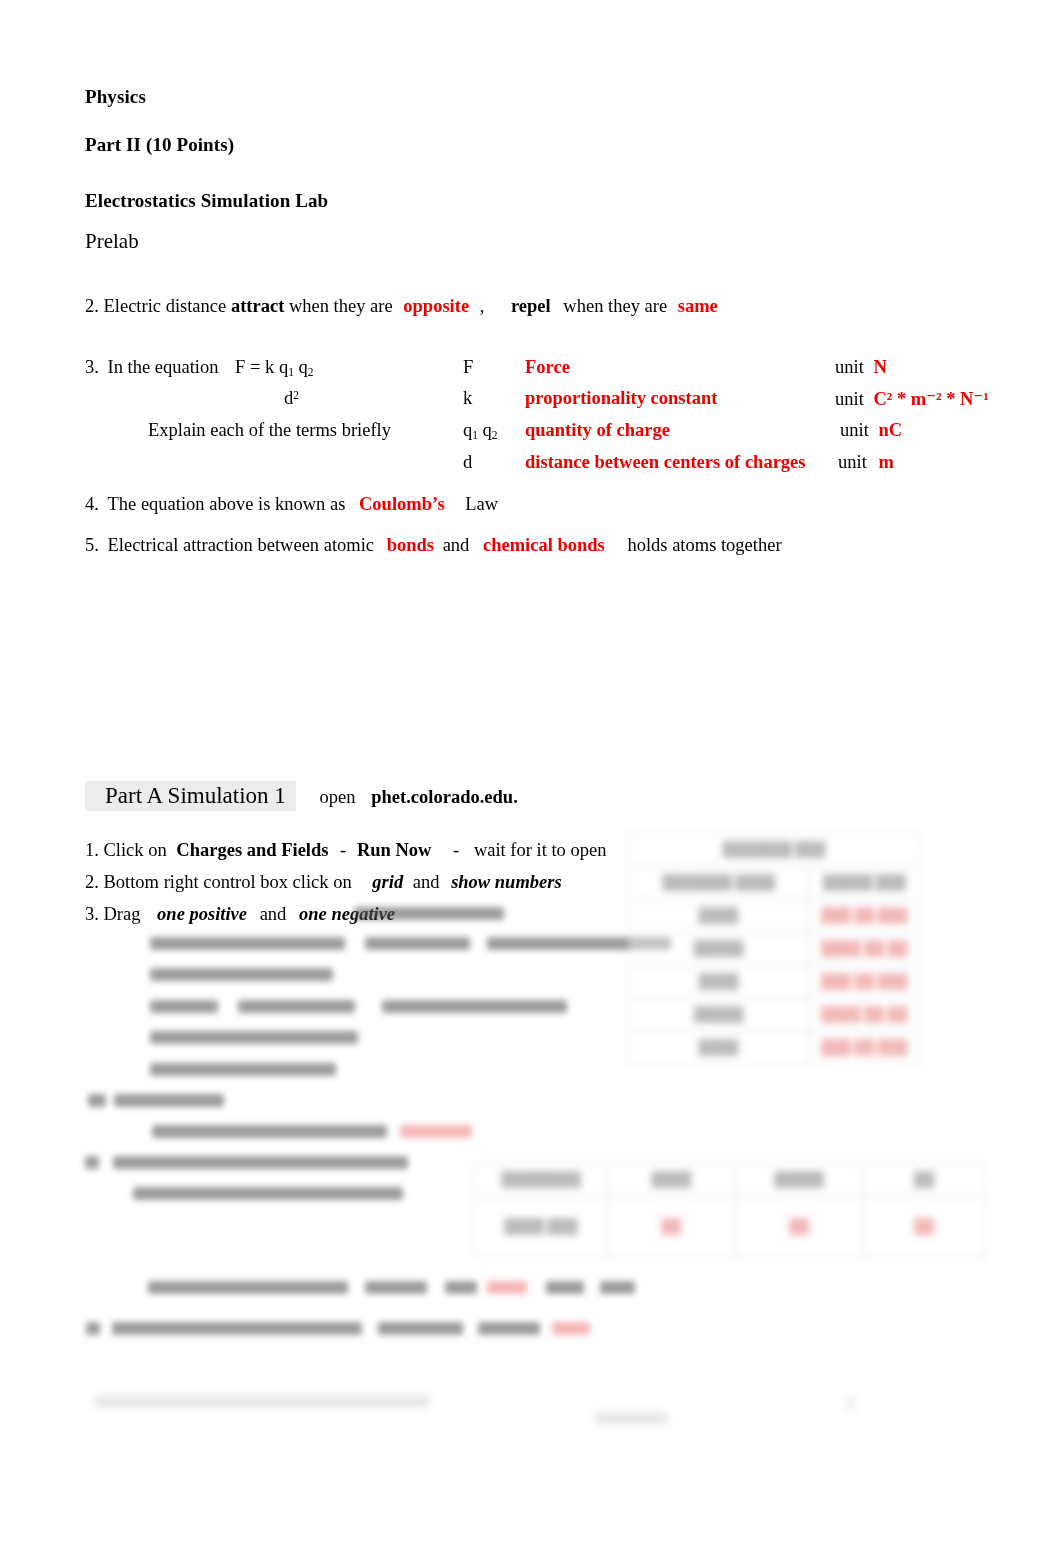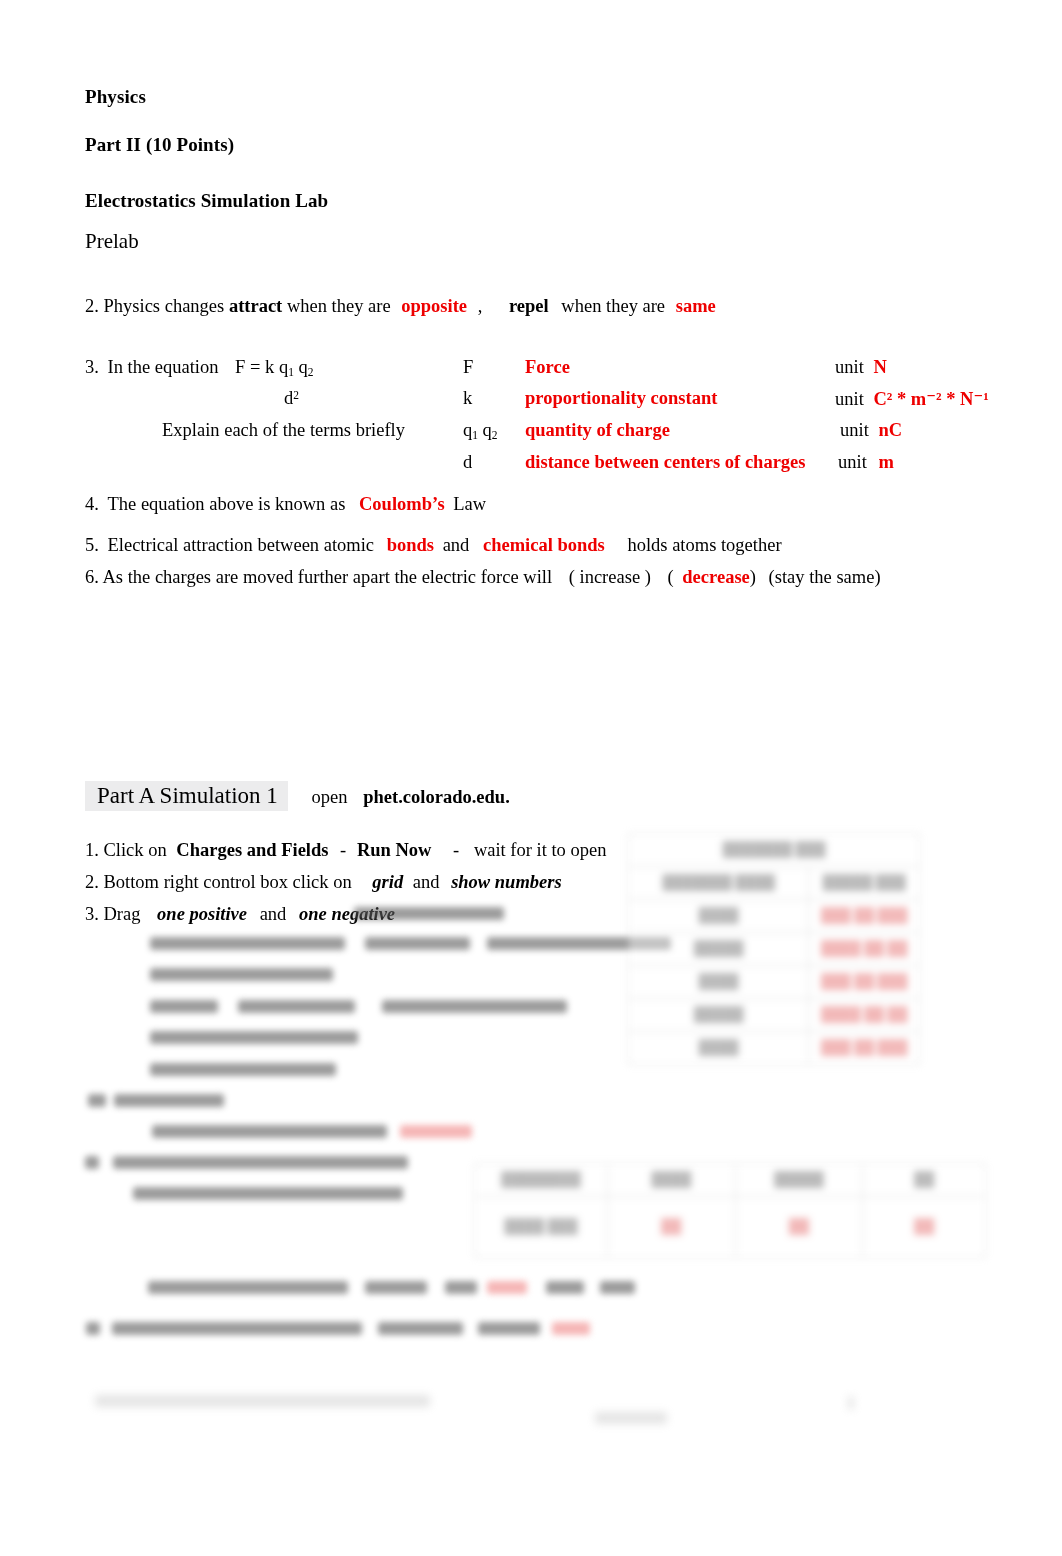--- a/index.html
+++ b/index.html
@@ -27,21 +27,21 @@
   .bold     { font-weight: bold; }
   .ital     { font-style: italic; font-weight: bold; }
   .nowrap   { white-space: nowrap; }
   sub { font-size: .62em; vertical-align: -0.22em; }
   sup { font-size: .62em; vertical-align:  0.45em; }
 
   .prelab-word { font-size: 21px; }
 
   .hl-gray {
     background: #ececed;
-    padding: 2px 10px 3px 12px;
+    padding: 2px 10px 3px 20px;
   }
 
   .part-a-line { font-size: 23px; }
   .part-a-line .small { font-size: 18.5px; }
 
   
   .eq-col-F  { left: 463px; }
   .eq-col-T  { left: 525px; }
   .eq-col-U  { left: 835px; }
 
@@ -85,41 +85,41 @@
 
   <div class="abs h-bold" style="left:85px; top:134px;">Part II (10 Points)</div>
 
   <div class="abs h-bold" style="left:85px; top:190px;">Electrostatics Simulation Lab</div>
 
   <div class="abs prelab-word" style="left:85px; top:229px;">Prelab</div>
 
 
   <div class="abs body nowrap" style="left:85px; top:296px;">
     <span>2.</span>
-    <span>Physics changes</span>
+    <span>Electric distance</span>
     <span class="bold">attract</span>
     <span>when they are</span>
     <span class="red" style="margin-left:6px;">opposite</span>
     <span style="margin-left:6px;">,</span>
     <span class="bold" style="margin-left:22px;">repel</span>
     <span style="margin-left:8px;">when they are</span>
     <span class="red" style="margin-left:6px;">same</span>
   </div>
 
   <div class="abs body nowrap" style="left:85px; top:357px;">
     <span>3.</span>
     <span style="margin-left:4px;text-align:right;">In the equation</span>
     <span style="margin-left:12px;"><span>F  =   k q</span><sub>1</sub><span> q</span><sub>2</sub></span>
   </div>
 
   <div class="abs body nowrap" style="left:284px; top:388px;">
     <span>d</span><sup>2</sup>
   </div>
 
-  <div class="abs body nowrap" style="left:162px; top:420px;">Explain each of the terms briefly</div>
+  <div class="abs body nowrap" style="left:148px; top:420px;">Explain each of the terms briefly</div>
 
   <div class="abs body nowrap eq-col-F" style="top:357px;">F</div>
   <div class="abs body nowrap red eq-col-T" style="top:357px;">Force</div>
   <div class="abs body nowrap eq-col-U" style="top:357px;">
     <span>unit</span>
     <span class="red" style="margin-left:5px;">N</span>
   </div>
 
   <div class="abs body nowrap eq-col-F" style="top:388px;">k</div>
   <div class="abs body nowrap red eq-col-T" style="top:388px;">proportionality constant</div>
@@ -139,40 +139,32 @@
   <div class="abs body nowrap red eq-col-T" style="top:452px;">distance between centers of charges</div>
   <div class="abs body nowrap" style="left:838px; top:452px;">
     <span>unit</span>
     <span class="red" style="margin-left:7px;">m</span>
   </div>
 
   <div class="abs body nowrap" style="left:85px; top:494px;">
     <span>4.</span>
     <span style="margin-left:4px;">The equation above is known as</span>
     <span class="red" style="margin-left:9px;">Coulomb’s</span>
-    <span style="margin-left:4px;">Law</span>
+    <span style="margin-left:16px;">Law</span>
   </div>
 
   <div class="abs body nowrap" style="left:85px; top:535px;">
     <span>5.</span>
     <span style="margin-left:4px;">Electrical attraction between   atomic</span>
     <span class="red" style="margin-left:8px;">bonds</span>
     <span style="margin-left:4px;">and</span>
     <span class="red" style="margin-left:9px;">chemical bonds</span>
     <span style="margin-left:18px;">holds atoms together</span>
   </div>
 
-  <div class="abs body nowrap" style="left:85px; top:567px;">
-    <span>6.</span>
-    <span>As the charges are moved further apart the electric force will</span>
-    <span style="margin-left:12px;">( increase )</span>
-    <span style="margin-left:12px;">(</span>
-    <span class="red" style="margin-left:4px;">decrease</span><span>)</span>
-    <span style="margin-left:8px;">(stay the same)</span>
-  </div>
 
 
   <div class="abs part-a-line nowrap" style="left:85px; top:783px;">
     <span class="hl-gray">Part A  Simulation 1</span>
     <span class="small" style="margin-left:18px;">open</span>
     <span class="small bold" style="margin-left:10px;">phet.colorado.edu.</span>
   </div>
 
   <div class="abs body nowrap" style="left:85px; top:840px;">
     <span>1.</span>

